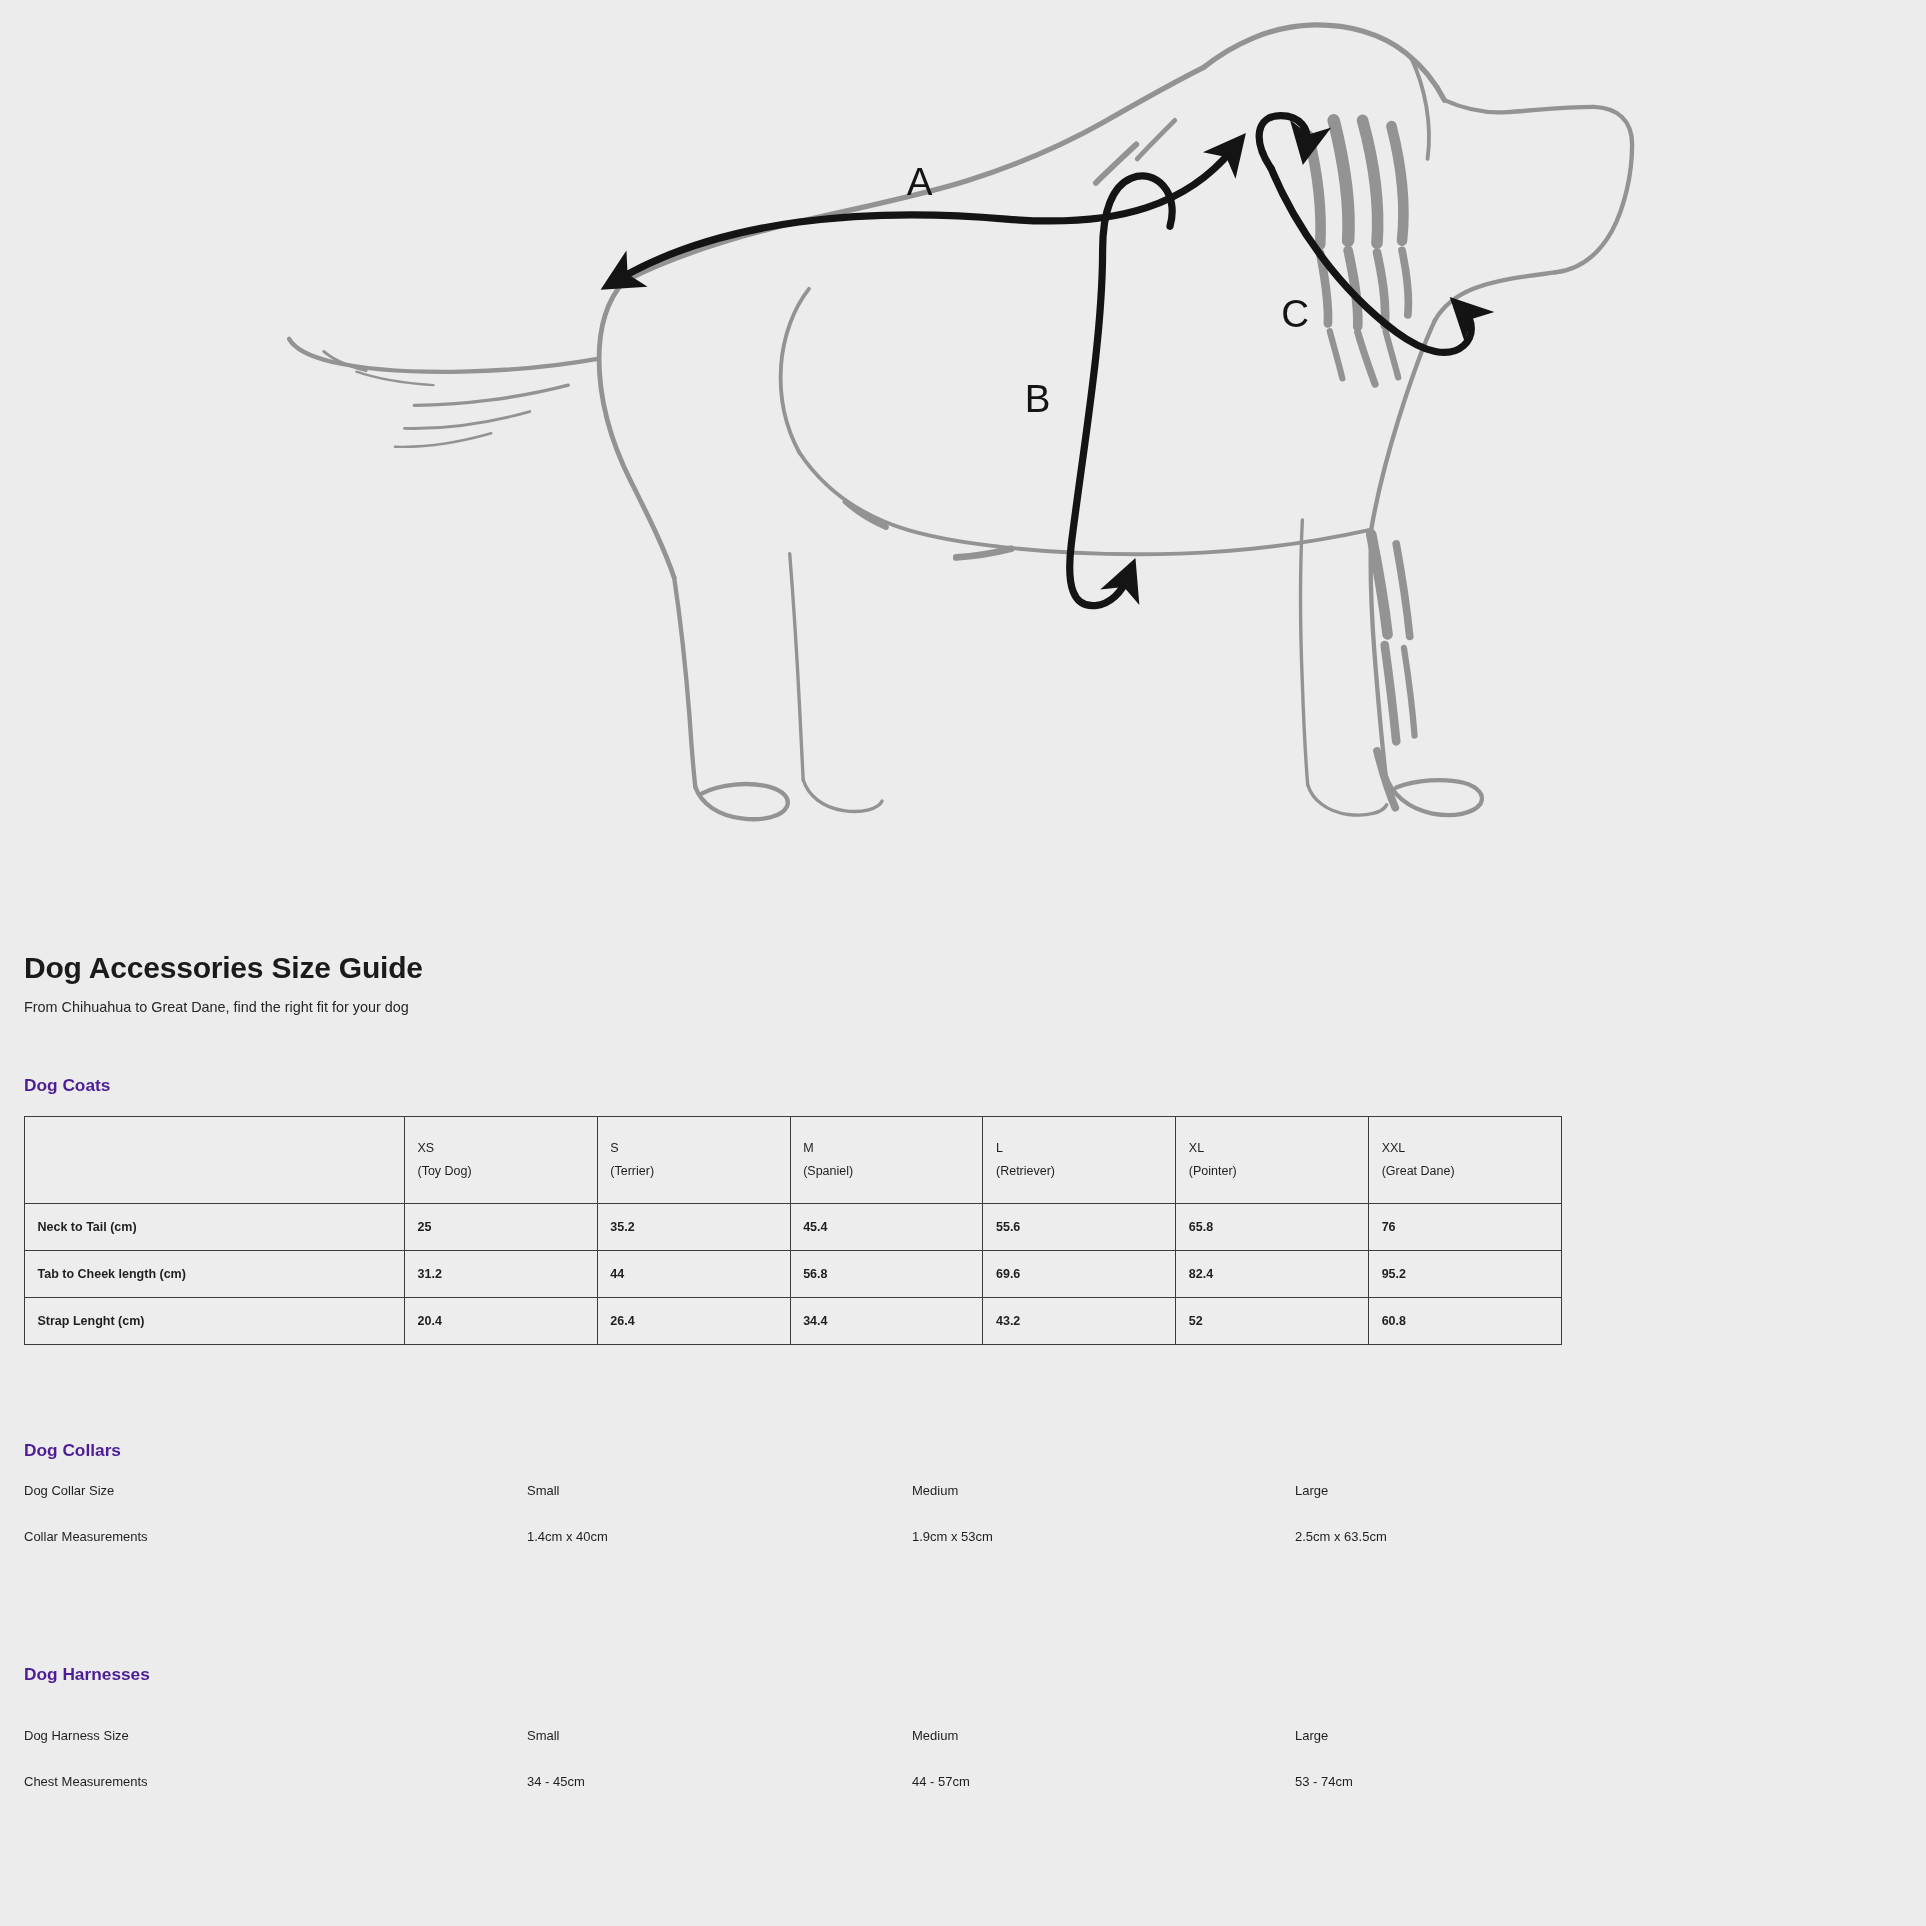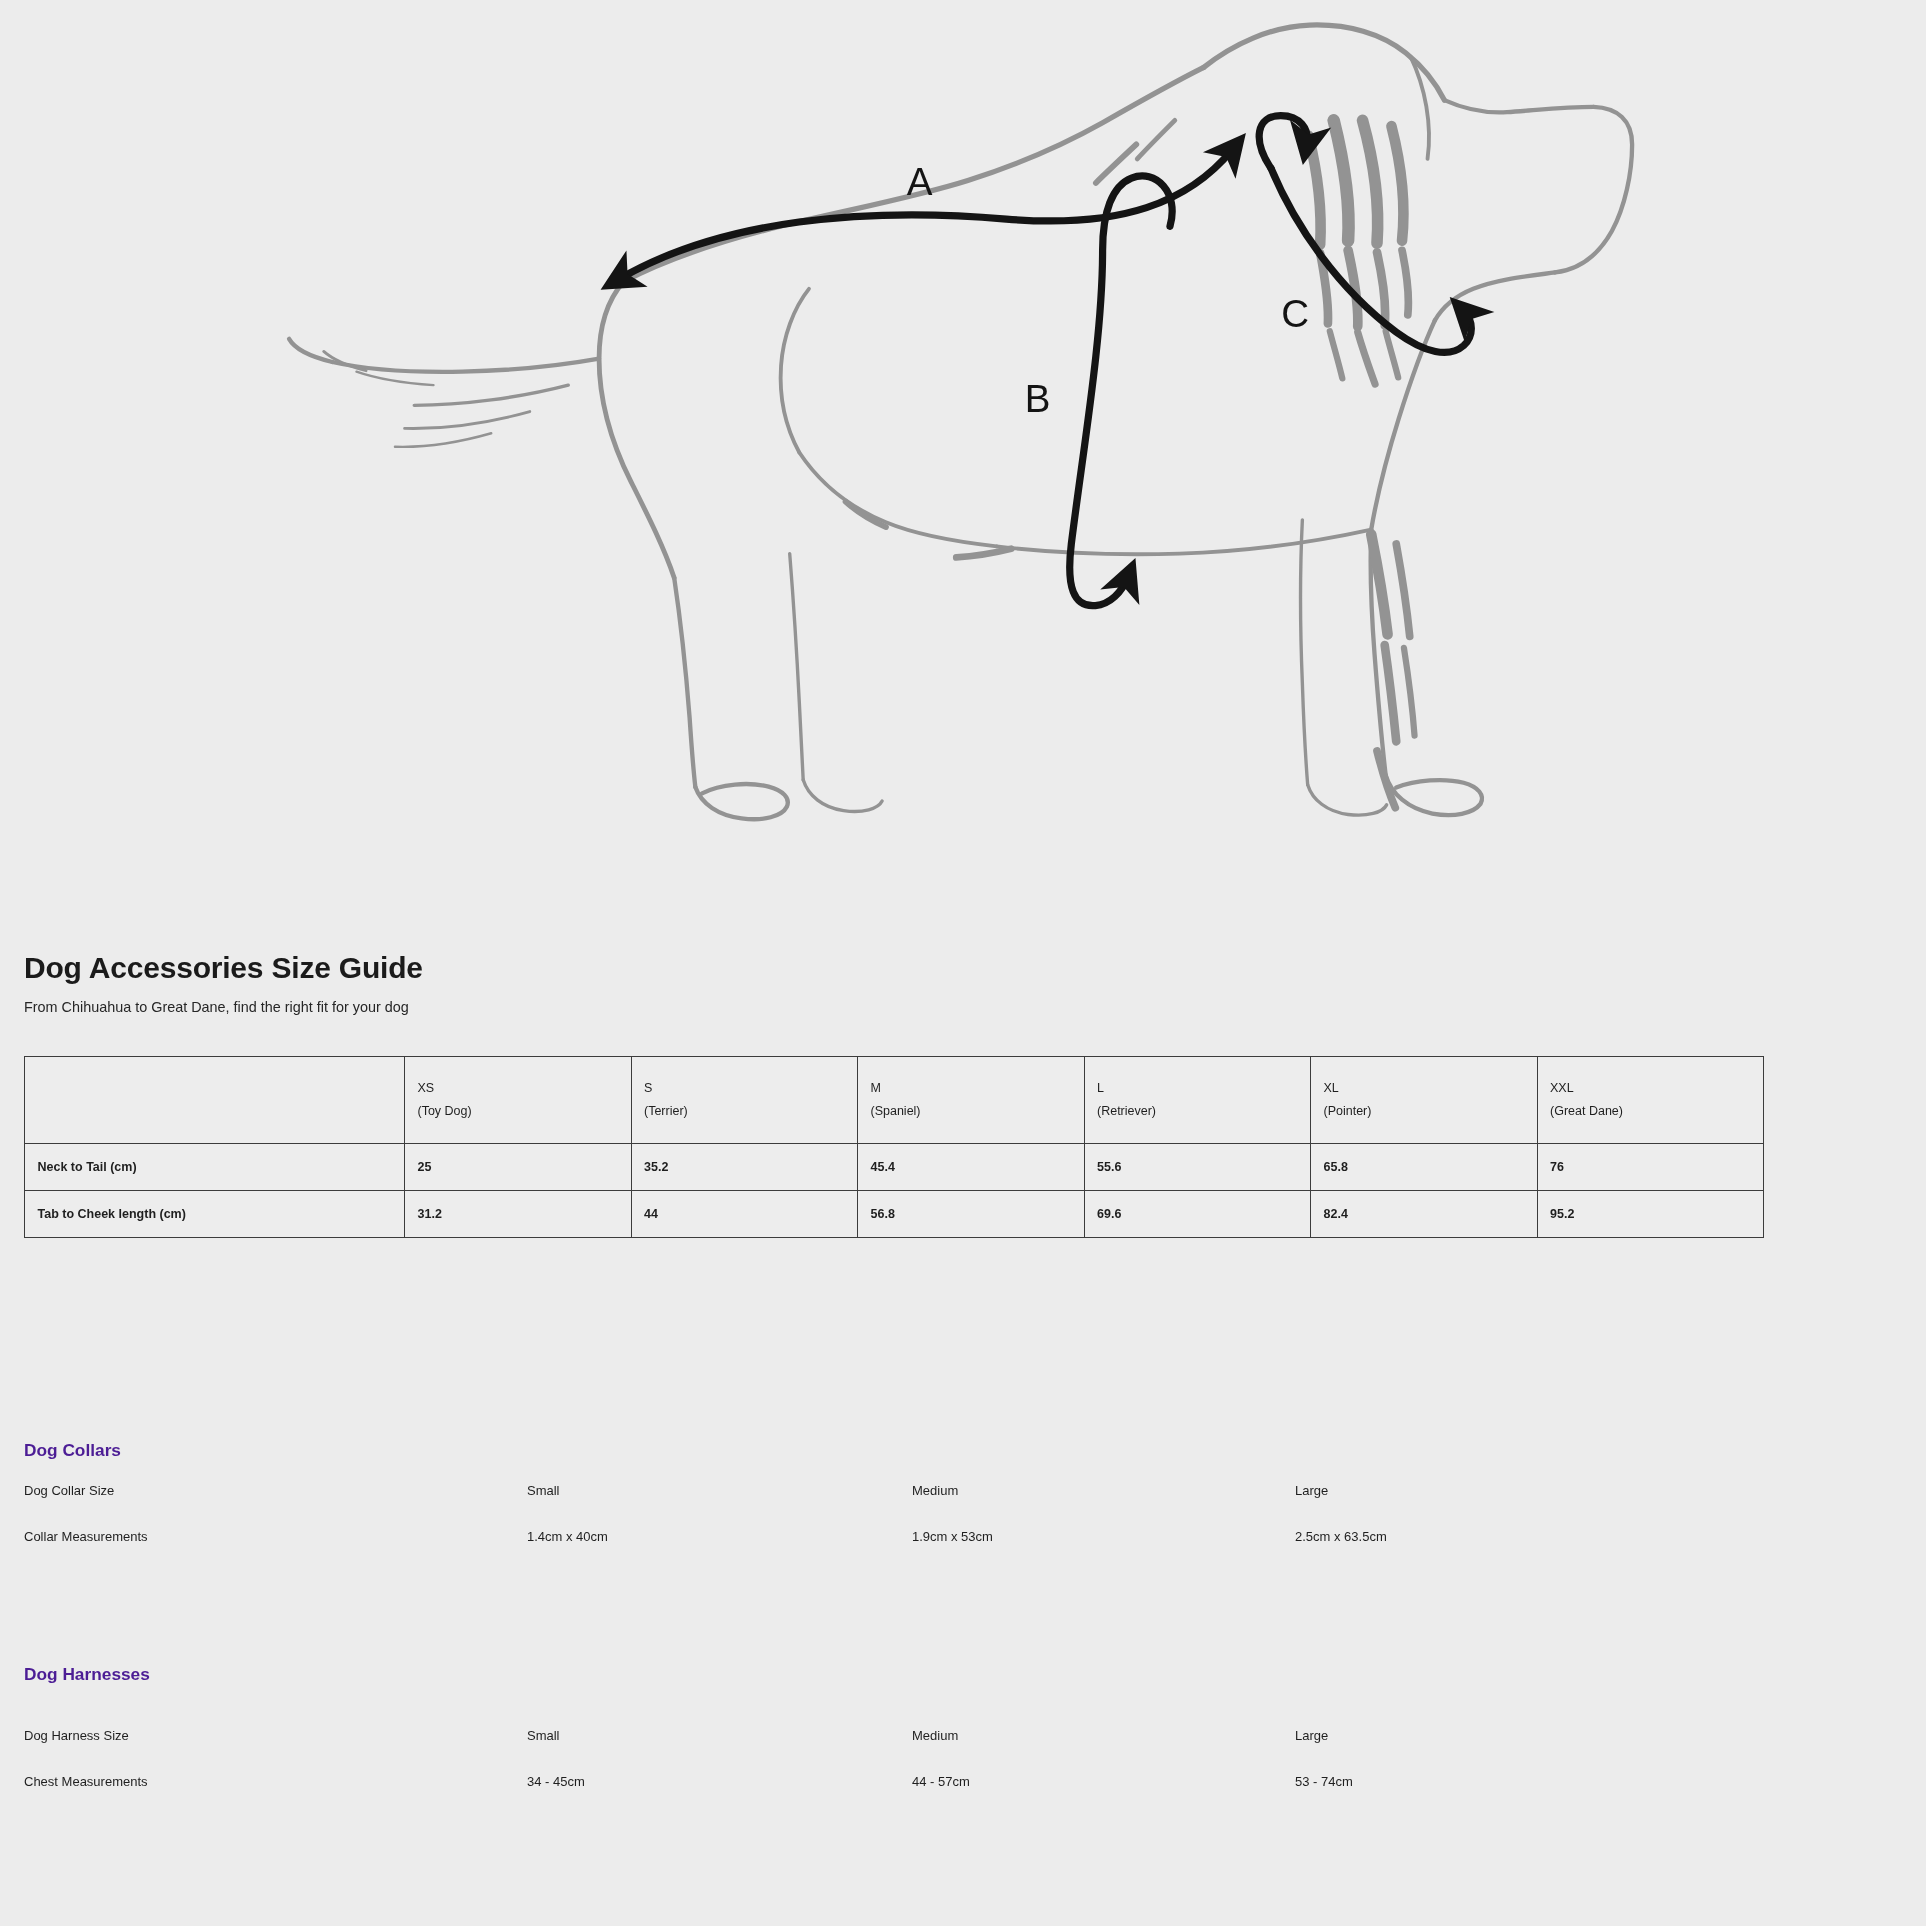--- a/index.html
+++ b/index.html
@@ -51,22 +51,22 @@
     font-weight: 700;
     color: #4c1d95;
   }
   .sh-coats     { top: 1075px; }
   .sh-collars   { top: 1440px; }
   .sh-harnesses { top: 1664px; }
 
   
   .coats-table-wrap {
     position: absolute;
-    left: 24px; top: 1056px;
-    width: 1740px;
+    left: 24px; top: 1116px;
+    width: 1538px;
   }
   table.coats {
     width: 100%;
     border-collapse: collapse;
     table-layout: fixed;
   }
   table.coats th, table.coats td {
     border: 1px solid #3c3c3c;
     text-align: left;
     vertical-align: middle;
@@ -281,20 +281,29 @@
         </tr>
         <tr>
           <td>Tab to Cheek length (cm)</td>
           <td>31.2</td>
           <td>44</td>
           <td>56.8</td>
           <td>69.6</td>
           <td>82.4</td>
           <td>95.2</td>
         </tr>
+        <tr>
+          <td>Strap Lenght (cm)</td>
+          <td>20.4</td>
+          <td>26.4</td>
+          <td>34.4</td>
+          <td>43.2</td>
+          <td>52</td>
+          <td>60.8</td>
+        </tr>
       </tbody>
     </table>
   </div>
 
   <div class="spec-grid sg-collars">
     <div class="spec-row">
       <span class="lbl">Dog Collar Size</span>
       <span class="v0">Small</span>
       <span class="v1">Medium</span>
       <span class="v2">Large</span>

